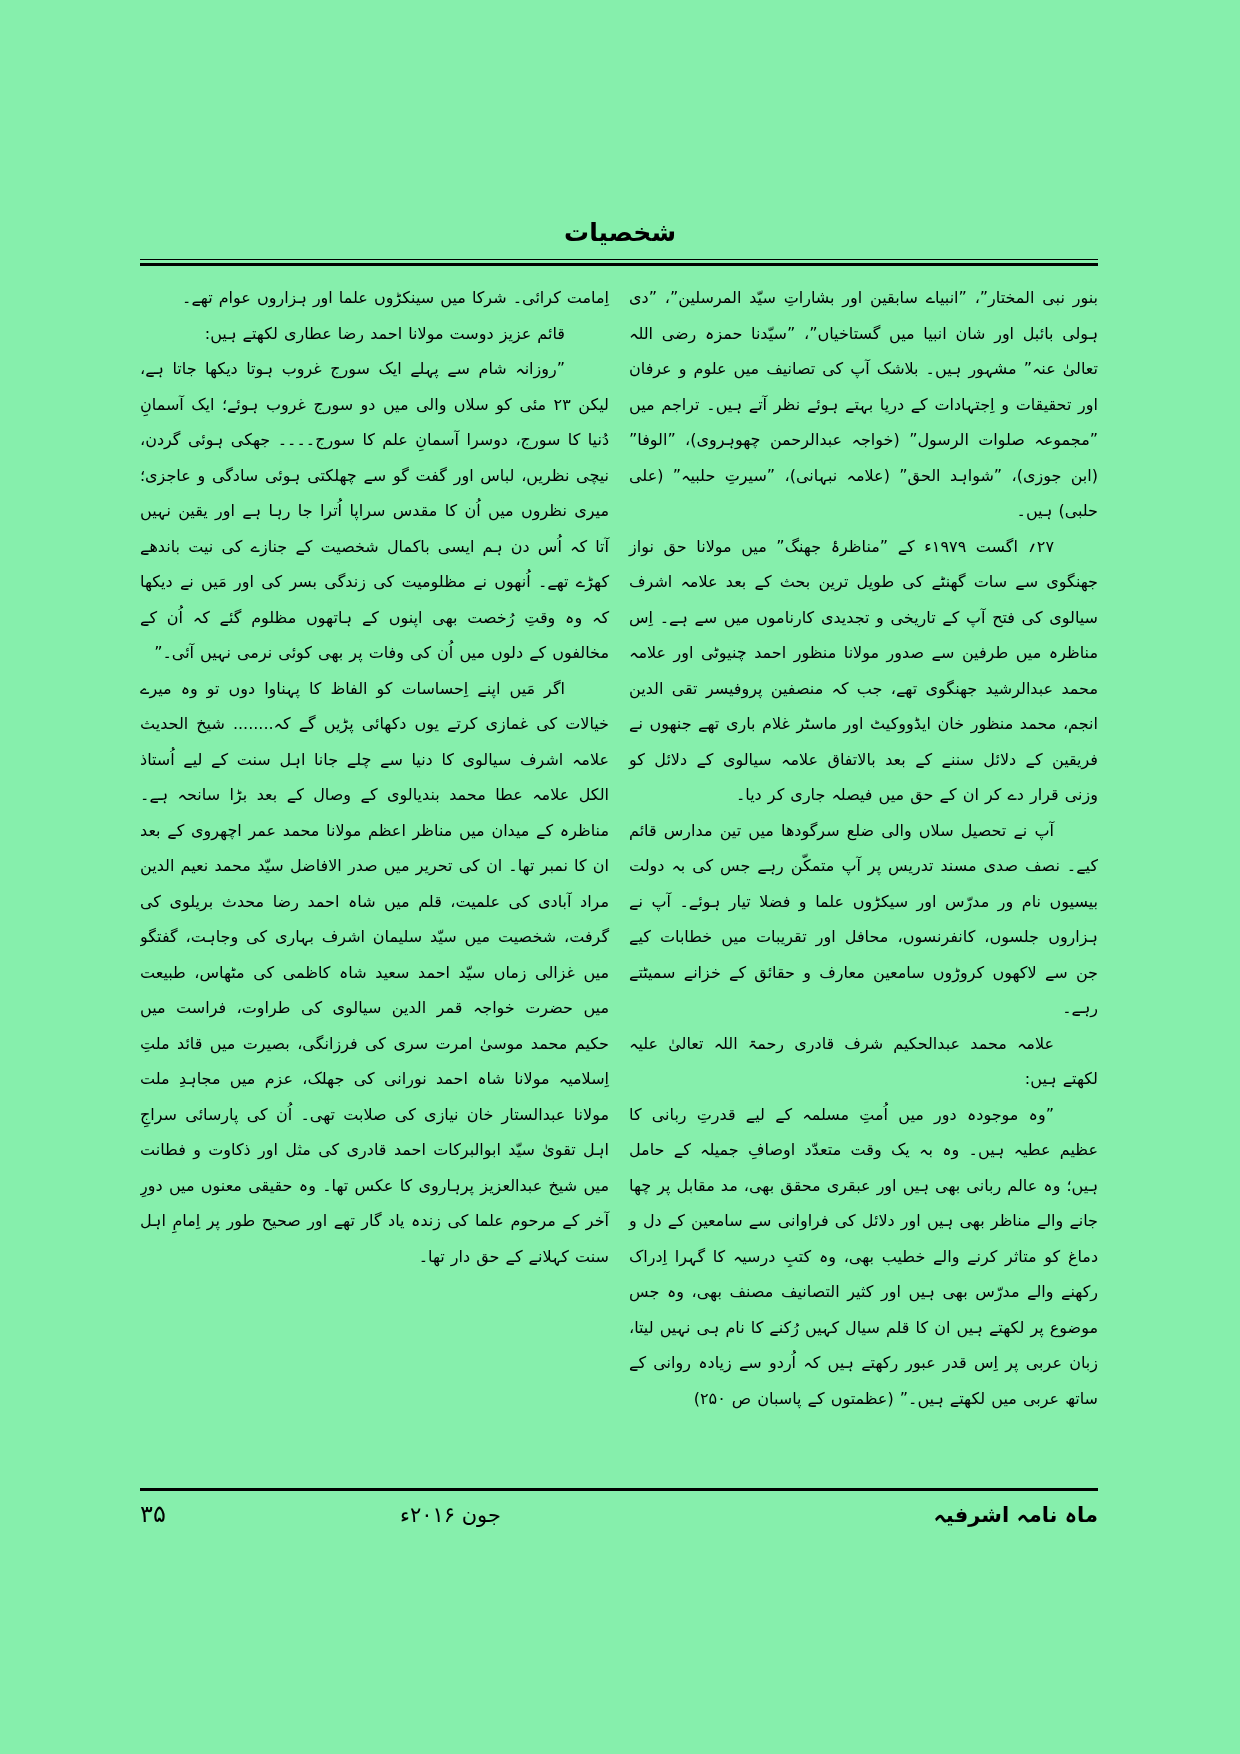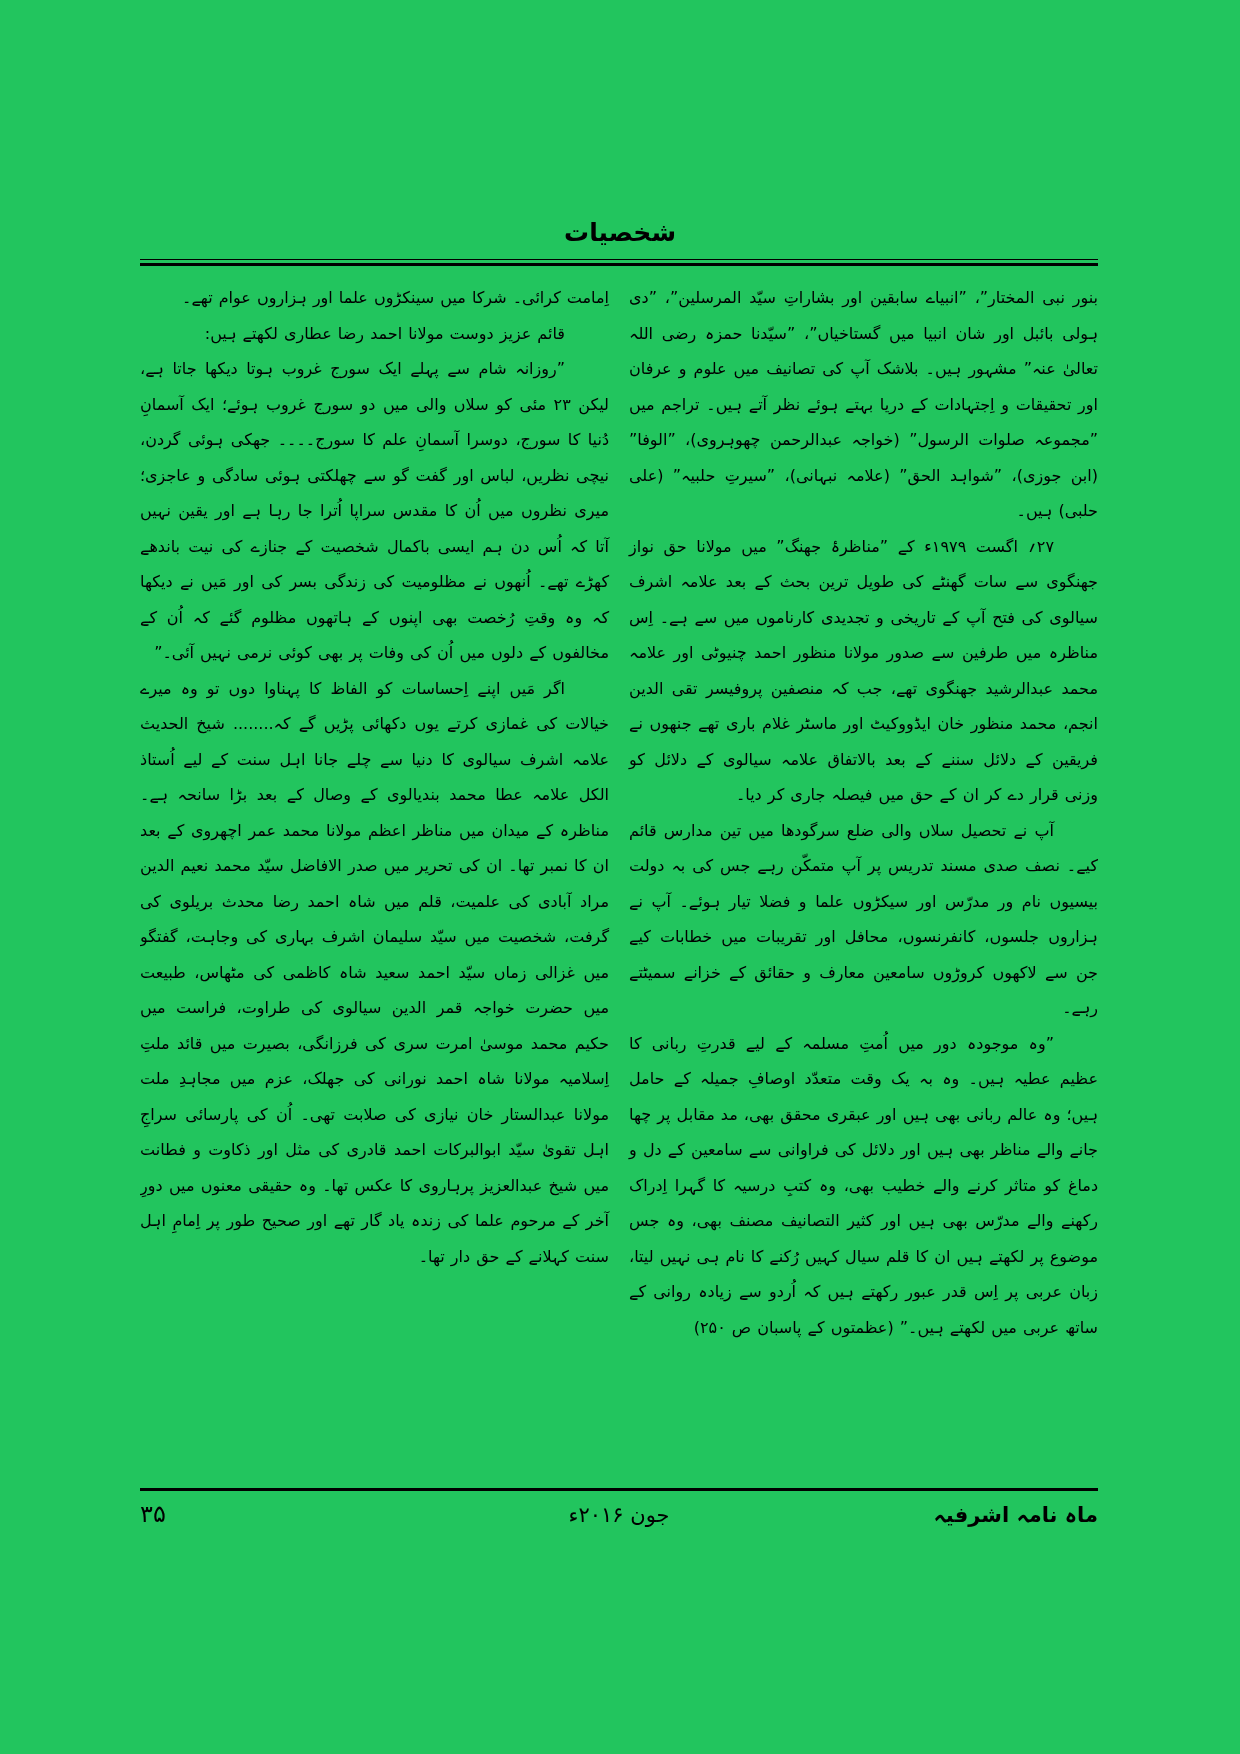--- a/index.html
+++ b/index.html
@@ -1,20 +1,20 @@
 <!DOCTYPE html>
 <html lang="ur" dir="rtl"><head>
 <meta charset="utf-8">
 <style>
   html,body { margin:0; padding:0; background:#e8e8e8; }
   .page {
     position:relative;
     width:1240px; height:1754px;
     margin:0 auto;
-    background:#22c55e;
+    background:#86efac;
     color:#000;
     font-family:"DejaVu Sans", sans-serif;
     direction:rtl;
     overflow:hidden;
   }
   .header-title {
     position:absolute; top:218px; right:0; left:0;
     text-align:center;
     font-size:25px; font-weight:bold;
     letter-spacing:1px;
@@ -45,38 +45,39 @@
     width:958px; height:0;
     border-top:3px solid #000;
   }
   .footer {
     position:absolute; top:1500px; right:142px;
     width:958px;
     display:flex; justify-content:space-between; align-items:baseline;
     font-size:21px;
   }
   .footer .magazine { width:260px; text-align:right;font-weight:bold; }
-  .footer .issue-date { flex:1; text-align:center; }
+  .footer .issue-date { flex:1; text-align:left; }
   .footer .page-number { width:260px; text-align:left; font-size:24px; }
 </style>
 </head>
 <body>
 
 <div class="page">
 
   <div class="header-title">شخصیات</div>
 
   <div class="header-rule"></div>
 
   <div class="columns">
 
     <div class="col">
       <p>بنور نبی المختار”، ”انبیاے سابقین اور بشاراتِ سیّد المرسلین”، ”دی ہولی بائبل اور شان انبیا میں گستاخیاں”، ”سیّدنا حمزہ رضی اللہ تعالیٰ عنہ” مشہور ہیں۔ بلاشک آپ کی تصانیف میں علوم و عرفان اور تحقیقات و اِجتہادات کے دریا بہتے ہوئے نظر آتے ہیں۔ تراجم میں ”مجموعہ صلوات الرسول” (خواجہ عبدالرحمن چھوہروی)، ”الوفا” (ابن جوزی)، ”شواہد الحق” (علامہ نبہانی)، ”سیرتِ حلبیہ” (علی حلبی) ہیں۔</p>
       <p class="indent">۲۷؍ اگست ۱۹۷۹ء کے ”مناظرۂ جھنگ” میں مولانا حق نواز جھنگوی سے سات گھنٹے کی طویل ترین بحث کے بعد علامہ اشرف سیالوی کی فتح آپ کے تاریخی و تجدیدی کارناموں میں سے ہے۔ اِس مناظرہ میں طرفین سے صدور مولانا منظور احمد چنیوٹی اور علامہ محمد عبدالرشید جھنگوی تھے، جب کہ منصفین پروفیسر تقی الدین انجم، محمد منظور خان ایڈووکیٹ اور ماسٹر غلام باری تھے جنھوں نے فریقین کے دلائل سننے کے بعد بالاتفاق علامہ سیالوی کے دلائل کو وزنی قرار دے کر ان کے حق میں فیصلہ جاری کر دیا۔</p>
       <p class="indent">آپ نے تحصیل سلاں والی ضلع سرگودھا میں تین مدارس قائم کیے۔ نصف صدی مسند تدریس پر آپ متمکّن رہے جس کی بہ دولت بیسیوں نام ور مدرّس اور سیکڑوں علما و فضلا تیار ہوئے۔ آپ نے ہزاروں جلسوں، کانفرنسوں، محافل اور تقریبات میں خطابات کیے جن سے لاکھوں کروڑوں سامعین معارف و حقائق کے خزانے سمیٹتے رہے۔</p>
+      <p class="indent">علامہ محمد عبدالحکیم شرف قادری رحمۃ اللہ تعالیٰ علیہ لکھتے ہیں:</p>
       <p class="indent">”وہ موجودہ دور میں اُمتِ مسلمہ کے لیے قدرتِ ربانی کا عظیم عطیہ ہیں۔ وہ بہ یک وقت متعدّد اوصافِ جمیلہ کے حامل ہیں؛ وہ عالم ربانی بھی ہیں اور عبقری محقق بھی، مد مقابل پر چھا جانے والے مناظر بھی ہیں اور دلائل کی فراوانی سے سامعین کے دل و دماغ کو متاثر کرنے والے خطیب بھی، وہ کتبِ درسیہ کا گہرا اِدراک رکھنے والے مدرّس بھی ہیں اور کثیر التصانیف مصنف بھی، وہ جس موضوع پر لکھتے ہیں ان کا قلم سیال کہیں رُکنے کا نام ہی نہیں لیتا، زبان عربی پر اِس قدر عبور رکھتے ہیں کہ اُردو سے زیادہ روانی کے ساتھ عربی میں لکھتے ہیں۔” (عظمتوں کے پاسبان ص ۲۵۰)</p>
 
     </div>
 
     <div class="col">
       <p>اِمامت کرائی۔ شرکا میں سینکڑوں علما اور ہزاروں عوام تھے۔</p>
       <p class="indent">قائم عزیز دوست مولانا احمد رضا عطاری لکھتے ہیں:</p>
       <p class="indent">”روزانہ شام سے پہلے ایک سورج غروب ہوتا دیکھا جاتا ہے، لیکن ۲۳ مئی کو سلاں والی میں دو سورج غروب ہوئے؛ ایک آسمانِ دُنیا کا سورج، دوسرا آسمانِ علم کا سورج۔۔۔۔ جھکی ہوئی گردن، نیچی نظریں، لباس اور گفت گو سے چھلکتی ہوئی سادگی و عاجزی؛ میری نظروں میں اُن کا مقدس سراپا اُترا جا رہا ہے اور یقین نہیں آتا کہ اُس دن ہم ایسی باکمال شخصیت کے جنازے کی نیت باندھے کھڑے تھے۔ اُنھوں نے مظلومیت کی زندگی بسر کی اور مَیں نے دیکھا کہ وہ وقتِ رُخصت بھی اپنوں کے ہاتھوں مظلوم گئے کہ اُن کے مخالفوں کے دلوں میں اُن کی وفات پر بھی کوئی نرمی نہیں آئی۔”</p>
       <p class="indent">اگر مَیں اپنے اِحساسات کو الفاظ کا پہناوا دوں تو وہ میرے خیالات کی غمازی کرتے یوں دکھائی پڑیں گے کہ........ شیخ الحدیث علامہ اشرف سیالوی کا دنیا سے چلے جانا اہل سنت کے لیے اُستاذ الکل علامہ عطا محمد بندیالوی کے وصال کے بعد بڑا سانحہ ہے۔ مناظرہ کے میدان میں مناظر اعظم مولانا محمد عمر اچھروی کے بعد ان کا نمبر تھا۔ ان کی تحریر میں صدر الافاضل سیّد محمد نعیم الدین مراد آبادی کی علمیت، قلم میں شاہ احمد رضا محدث بریلوی کی گرفت، شخصیت میں سیّد سلیمان اشرف بہاری کی وجاہت، گفتگو میں غزالی زماں سیّد احمد سعید شاہ کاظمی کی مٹھاس، طبیعت میں حضرت خواجہ قمر الدین سیالوی کی طراوت، فراست میں حکیم محمد موسیٰ امرت سری کی فرزانگی، بصیرت میں قائد ملتِ اِسلامیہ مولانا شاہ احمد نورانی کی جھلک، عزم میں مجاہدِ ملت مولانا عبدالستار خان نیازی کی صلابت تھی۔ اُن کی پارسائی سراجِ اہل تقویٰ سیّد ابوالبرکات احمد قادری کی مثل اور ذکاوت و فطانت میں شیخ عبدالعزیز پرہاروی کا عکس تھا۔ وہ حقیقی معنوں میں دورِ آخر کے مرحوم علما کی زندہ یاد گار تھے اور صحیح طور پر اِمامِ اہل سنت کہلانے کے حق دار تھا۔</p>
 

